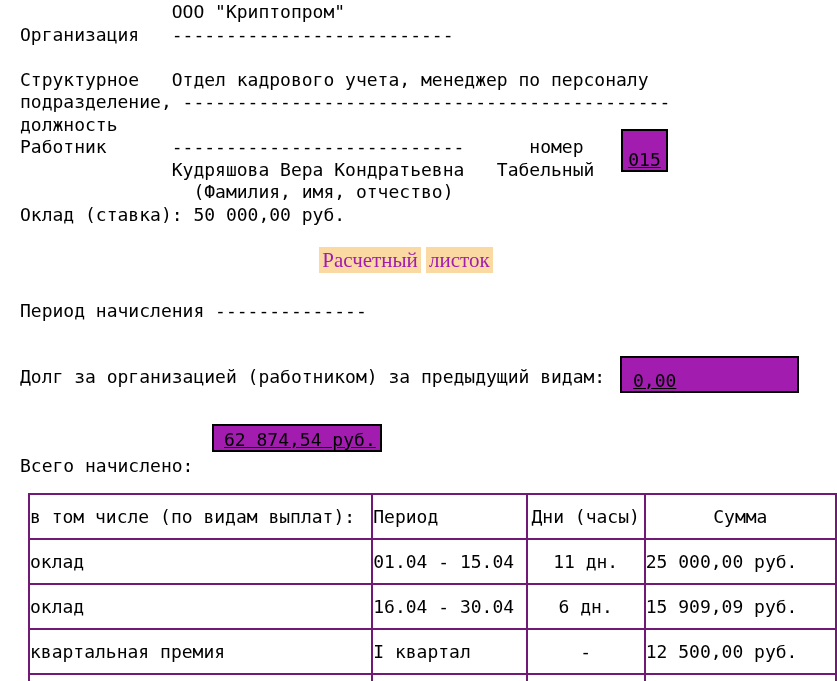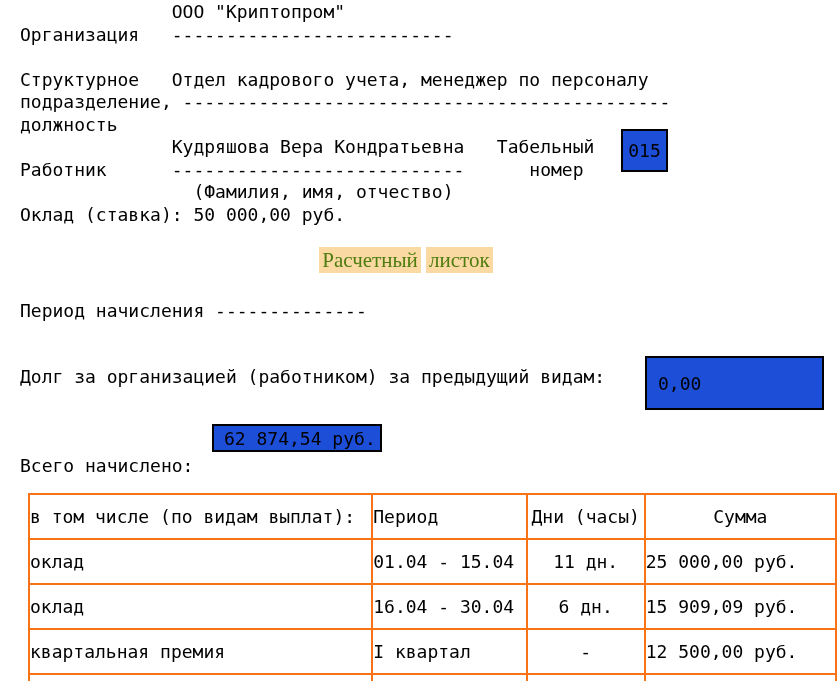--- a/index.html
+++ b/index.html
@@ -19,50 +19,51 @@
     line-height: 22.5px;
     white-space: pre;
     font-family: "DejaVu Sans Mono", "Liberation Mono", monospace;
     font-size: 18px;
   }
   .value-box {
     position: absolute;
     box-sizing: border-box;
     border: 2px solid #000;
     display: flex;
-    align-items: center;
+    align-items: flex-end;
     white-space: pre;
-    background: #1d4ed8;
+    background: #a21caf;
+    text-decoration: underline;
   }
   .emp-box { left: 621px; top: 129px; width: 47px; height: 43px; justify-content: center; }
-  .debt-box { left: 645px; top: 356px; width: 179px; height: 54px; padding-left: 11px; }
+  .debt-box { left: 620px; top: 356px; width: 179px; height: 37px; padding-left: 11px; }
   .total-box { left: 212px; top: 424px; width: 170px; height: 28px; padding-left: 10px; }
   .doc-title {
     position: absolute;
     top: 248px;
     left: 0;
     width: 812px;
     text-align: center;
     font-family: "Liberation Serif", "DejaVu Serif", serif;
     font-size: 21px;
-    color: #4d7c0f;
+    color: #a21caf;
   }
   .doc-title .hl { background: #fbd9a3; padding: 1px 3px; }
   table.pay-table {
     position: absolute;
     left: 28px;
     top: 493px;
     border-collapse: collapse;
     table-layout: fixed;
     font-family: "DejaVu Sans Mono", "Liberation Mono", monospace;
     font-size: 18px;
     color: #000;
   }
   table.pay-table th, table.pay-table td {
-    border: 2px solid #f97316;
+    border: 2px solid #701a75;
     font-weight: normal;
     padding: 0;
     overflow: hidden;
     white-space: pre;
     vertical-align: middle;
   }
   table.pay-table tr { height: 45px; }
   tr.partial-row { height: 30px; }
   .col-name   { width: 347px; }
   .col-period { width: 157px; }
@@ -80,22 +81,22 @@
 
 <div class="page">
 
   <div class="mono-block" style="top:1px; left:20px;">
     <div class="line">              ООО "Криптопром"</div>
     <div class="line">Организация   --------------------------</div>
     <div class="line"></div>
     <div class="line">Структурное   Отдел кадрового учета, менеджер по персоналу</div>
     <div class="line">подразделение, ---------------------------------------------</div>
     <div class="line">должность</div>
+    <div class="line">Работник      ---------------------------      номер</div>
     <div class="line">              Кудряшова Вера Кондратьевна   Табельный</div>
-    <div class="line">Работник      ---------------------------      номер</div>
     <div class="line">                (Фамилия, имя, отчество)</div>
     <div class="line">Оклад (ставка): 50 000,00 руб.</div>
   </div>
 
   <div class="value-box emp-box">
     <span>015</span>
   </div>
 
   <div class="doc-title"><span class="hl">Расчетный</span> <span class="hl">листок</span></div>
 

